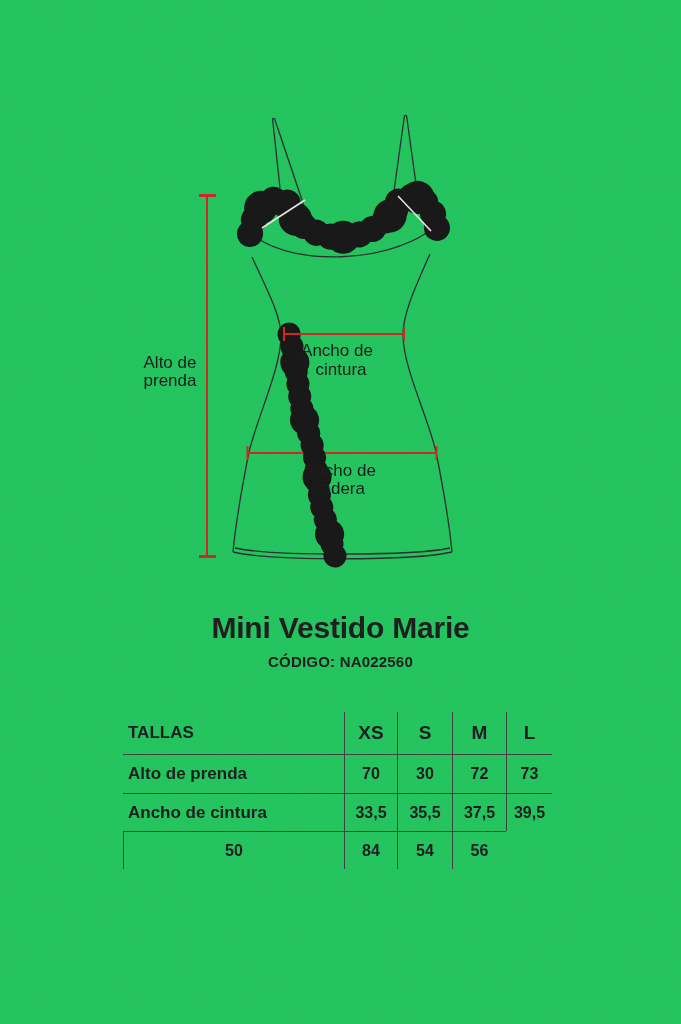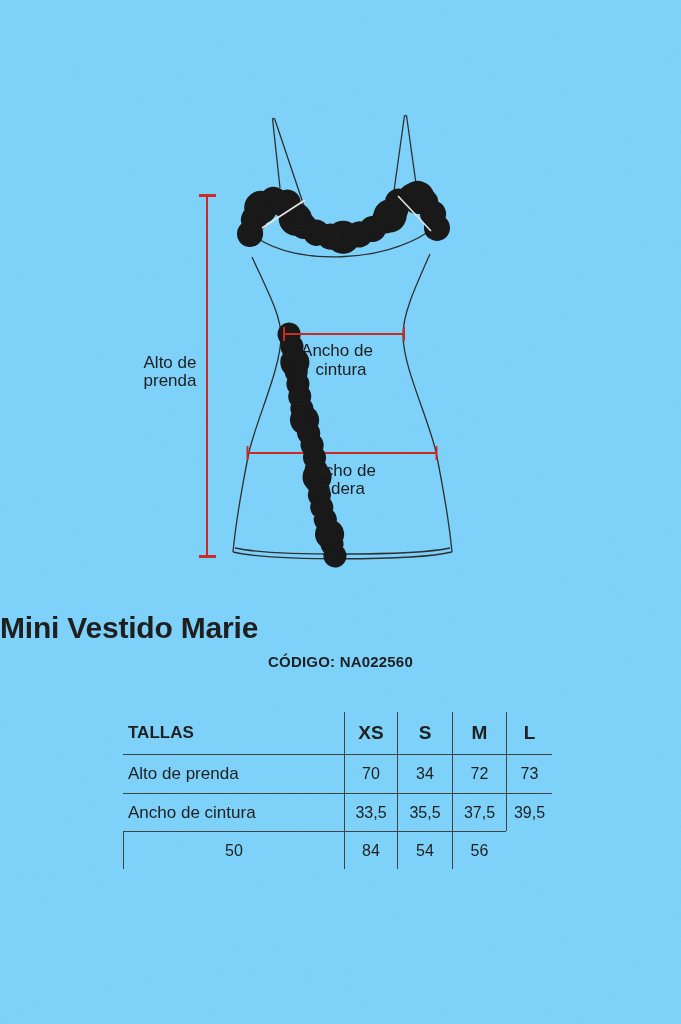--- a/index.html
+++ b/index.html
@@ -1,40 +1,40 @@
 <!DOCTYPE html>
 <html><head>
 <meta charset="utf-8">
 <style>
   html,body{margin:0;padding:0;background:#cfccc6;}
   .page{
     position:relative;width:681px;height:1024px;margin:0 auto;
-    background:#7dd3fc;overflow:hidden;
+    background:#22c55e;overflow:hidden;
     font-family:"Liberation Sans","DejaVu Sans",sans-serif;color:#1c1c1c;
   }
   .diagram-svg{position:absolute;top:0;left:0;}
   .diagram-svg text{
     font-family:"Liberation Sans","DejaVu Sans",sans-serif;
     font-size:17px;fill:#1b1b1b;text-anchor:middle;
   }
   .product-title{
-    position:absolute;top:611px;left:0;width:100%;
+    position:absolute;top:611px;left:0;width:100%;text-align:center;
     font-size:30px;font-weight:700;letter-spacing:-0.2px;
   }
   .product-code{
     position:absolute;top:653px;left:0;width:100%;text-align:center;
     font-size:15px;font-weight:700;letter-spacing:0.2px;
   }
   .size-table{
     position:absolute;left:123px;top:712px;width:429px;
     display:grid;
     grid-template-columns:221px 53px 55px 54px 46px;
     grid-template-rows:42px 39px 38px 38px;
   }
-  .cell{display:flex;align-items:center;}
+  .cell{display:flex;align-items:center;font-weight:bold;}
   .head-cell{font-weight:700;font-size:19px;}
   .label-cell{padding-left:5px;font-size:17px;}
   .val-cell{justify-content:center;font-size:16px;}
   .head-size{justify-content:center;}
   .vline{border-left:1.5px solid #3f3f3f;}
   .hline{border-top:1.5px solid #3f3f3f;}
   .brand-logo{
     position:absolute;top:885px;left:0;width:100%;text-align:center;
     font-size:38px;font-weight:700;letter-spacing:0.5px;
   }
@@ -130,21 +130,21 @@
   <div class="size-table">
 
     <div class="cell head-cell label-cell">TALLAS</div>
     <div class="cell head-cell head-size vline">XS</div>
     <div class="cell head-cell head-size vline">S</div>
     <div class="cell head-cell head-size vline">M</div>
     <div class="cell head-cell head-size vline">L</div>
 
     <div class="cell label-cell hline">Alto de prenda</div>
     <div class="cell val-cell vline hline">70</div>
-    <div class="cell val-cell vline hline">34</div>
+    <div class="cell val-cell vline hline">30</div>
     <div class="cell val-cell vline hline">72</div>
     <div class="cell val-cell vline hline">73</div>
 
     <div class="cell label-cell hline">Ancho de cintura</div>
     <div class="cell val-cell vline hline">33,5</div>
     <div class="cell val-cell vline hline">35,5</div>
     <div class="cell val-cell vline hline">37,5</div>
     <div class="cell val-cell vline hline">39,5</div>
 
     <div class="cell val-cell vline hline">50</div>

